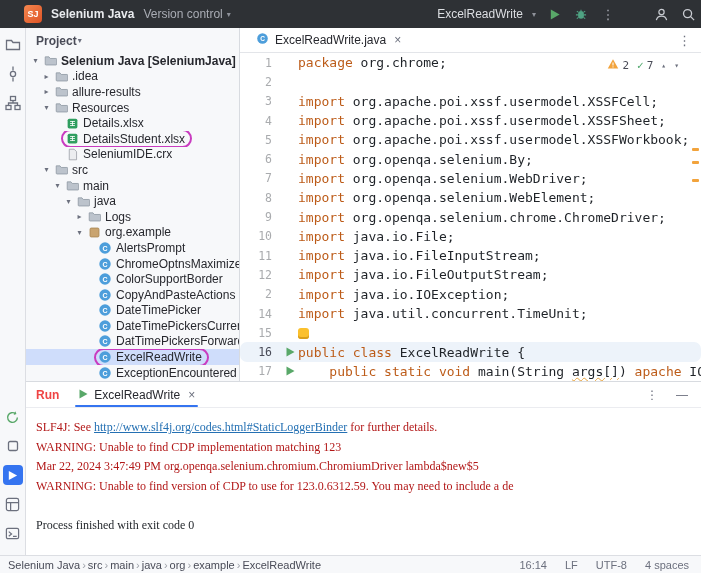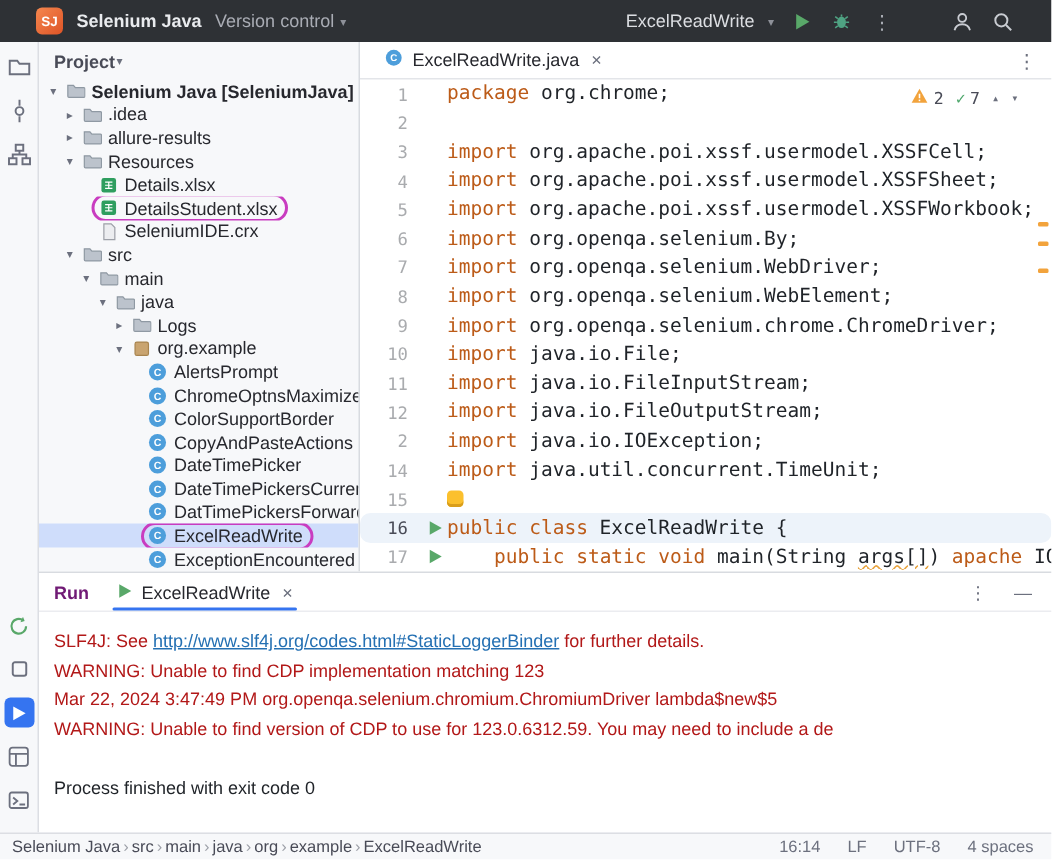--- a/index.html
+++ b/index.html
@@ -1,21 +1,21 @@
 <!DOCTYPE html>
 <html style="--accent: #3574F0; --annotation: #C93CC0; --keyword: #BC5B18; --stderr: #B21818; --link: #2470B3;"><head>
 <meta charset="utf-8">
 <style>
   * { box-sizing: border-box; }
   html,body { margin:0; padding:0; }
   body { width:701px; height:573px; overflow:hidden; font-family:"Liberation Sans",sans-serif; background:#fff; }
   .app { width:701px; height:573px; display:flex; flex-direction:column; }
 
   
-  .titlebar { flex:0 0 28px; background:#2E3135; display:flex; align-items:center; gap:9px; padding:0 24px 0 24px; color:#D9DBDF; font-size:12px; }
+  .titlebar { flex:0 0 28px; background:#2E3135; display:flex; align-items:center; gap:9px; padding:0 4px 0 24px; color:#D9DBDF; font-size:12px; }
   .badge { width:18px; height:18px; border-radius:4px; background:linear-gradient(135deg,#F5874F,#DE5426); color:#fff; font-weight:bold; font-size:9px; display:flex; align-items:center; justify-content:center; flex:0 0 18px; }
   .tb-project { font-weight:600; color:#E9EBEE; }
   .tb-vcs { color:#A9ACB4; display:flex; align-items:center; gap:4px; }
   .tb-chev { font-size:8px; color:#8E9199; }
   .tb-spacer { flex:1; }
   .tb-run { display:flex; align-items:center; gap:9px; margin-right:26px; }
   .tb-runlabel { color:#DCDEE2; }
   .tb-ic { display:flex; align-items:center; justify-content:center; width:18px; height:18px; cursor:default; }
   .tb-more { color:#A9ACB4; font-size:13px; }
 
@@ -63,25 +63,25 @@
   .bulb { width:11px; height:11px; background:#FBC02D; border-radius:3px; display:inline-block; vertical-align:middle; margin-right:4px; box-shadow:inset 0 -2px 0 #D99E1B; }
   .inspections { position:absolute; top:3px; right:16px; display:flex; align-items:center; gap:8px; font-size:11px; color:#494B57; background:rgba(255,255,255,0.92); padding:2px 6px; border-radius:4px; }
   .insp-item { display:flex; align-items:center; gap:3px; }
   .insp-check { color:#4CA66A; font-size:11px; }
   .insp-nav { color:#6C707E; font-size:8px; }
   .marker { position:absolute; right:2px; width:7px; height:3px; background:#F2A33C; border-radius:1px; }
 
   
   .runpanel { flex:1; border-top:1px solid #D8DBE0; display:flex; flex-direction:column; background:#fff; min-height:0; }
   .runheader { flex:0 0 26px; display:flex; align-items:center; gap:12px; padding:0 10px 0 10px; border-bottom:1px solid #EBECF0; }
-  .run-label { font-size:12px; font-weight:600; color:#701a75; }
+  .run-label { font-size:12px; font-weight:600; color:#ef4444; }
   .runtab { position:relative; display:flex; align-items:center; gap:6px; height:100%; padding:0 7px; font-size:12px; color:#27282E; }
   .runtab::after { content:""; position:absolute; left:4px; right:4px; bottom:0; height:2px; background:var(--accent,#3574F0); border-radius:1px; }
   .rh-ic { color:#6C707E; font-size:12px; padding:0 3px; }
-  .console { flex:1; padding:10px 0 0 10px; font-family:Liberation Sans, sans-serif; font-size:12px; line-height:19.5px; overflow:hidden; }
+  .console { flex:1; padding:10px 0 0 10px; font-family:Liberation Serif, serif; font-size:12px; line-height:19.5px; overflow:hidden; }
   .console-line { white-space:pre; }
   .console-line.stderr { color:var(--stderr,#B21818); }
   .console-line.stdout { color:#1F2328; }
   .clink { color:var(--link,#2470B3); text-decoration:underline; }
 
   
   .statusbar { flex:0 0 18px; background:#F7F8FA; border-top:1px solid #DCDEE3; display:flex; align-items:center; padding:0 12px 0 8px; font-size:11px; color:#494B57; gap:4px; }
   .bc-sep { color:#9DA0A8; padding:0 2px; }
   .bc-item { color:#494B57; }
   .sb-spacer { flex:1; }

